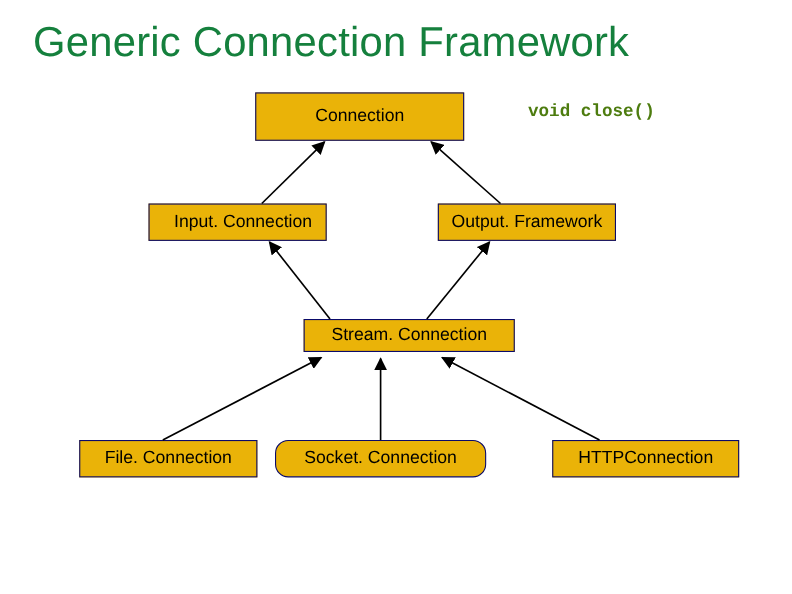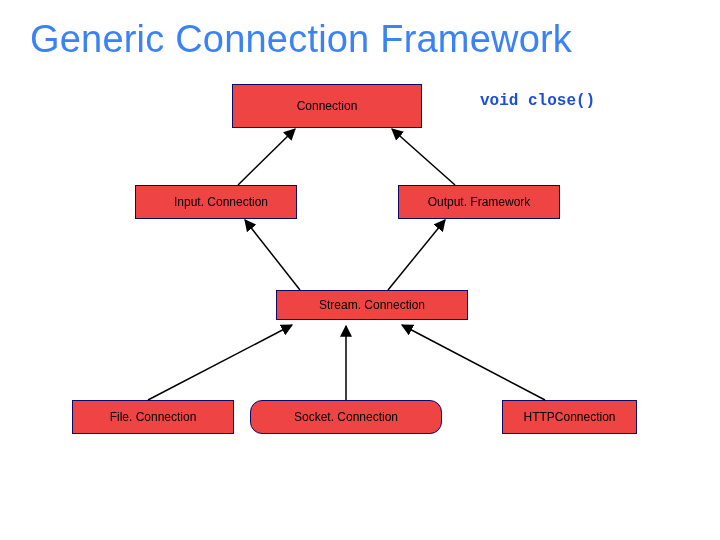--- a/index.html
+++ b/index.html
@@ -9,41 +9,41 @@
     background: #fff;
     font-family: Arial, Helvetica, sans-serif;
     position: relative;
     overflow: hidden;
   }
   .title {
     position: absolute;
     top: 18px;
     left: 30px;
     font-size: 38px;
-    color: #3b82f6;
+    color: #15803d;
     letter-spacing: 0.2px;
   }
   .box {
     position: absolute;
-    background: #ef4444;
+    background: #eab308;
     border: 1.5px solid #0a0a6a;
     display: flex;
     align-items: center;
     justify-content: center;
-    font-size: 12px;
+    font-size: 16px;
     color: #000;
     box-sizing: border-box;
     padding: 2px 6px;
   }
   .code-annot {
     position: absolute;
     font-family: "Courier New", monospace;
     font-weight: bold;
     font-size: 16px;
-    color: #1d4ed8;
+    color: #4d7c0f;
   }
   svg.arrows {
     position: absolute;
     top: 0; left: 0;
     width: 720px; height: 540px;
     pointer-events: none;
   }
 </style>
 </head>
 <body>
@@ -57,21 +57,21 @@
 <div class="box" style="left:135px; top:185px; width:162px; height:34px;padding-left:16px;">Input. Connection</div>
 
 <div class="box" style="left:398px; top:185px; width:162px; height:34px;">Output. Framework</div>
 
 <div class="box" style="left:250px; top:290px; width:192px; height:30px;margin-left:26px;">Stream. Connection</div>
 
 <div class="box" style="left:32px; top:400px; width:162px; height:34px;margin-left:40px;">File. Connection</div>
 
 <div class="box" style="left:250px; top:400px; width:192px; height:34px;border-radius:12px;">Socket. Connection</div>
 
-<div class="box" style="left:502px; top:400px; width:135px; height:34px;">HTTPConnection</div>
+<div class="box" style="left:502px; top:400px; width:170px; height:34px;">HTTPConnection</div>
 
 <svg class="arrows">
   <defs>
     <marker id="ah" viewBox="0 0 10 10" refX="9" refY="5" markerWidth="8" markerHeight="8" orient="auto-start-reverse">
       <path d="M 0 0 L 10 5 L 0 10 z" fill="#000"></path>
     </marker>
   </defs>
 
   <line x1="238" y1="185" x2="295" y2="129" stroke="#000" stroke-width="1.5" marker-end="url(#ah)"></line>
 

